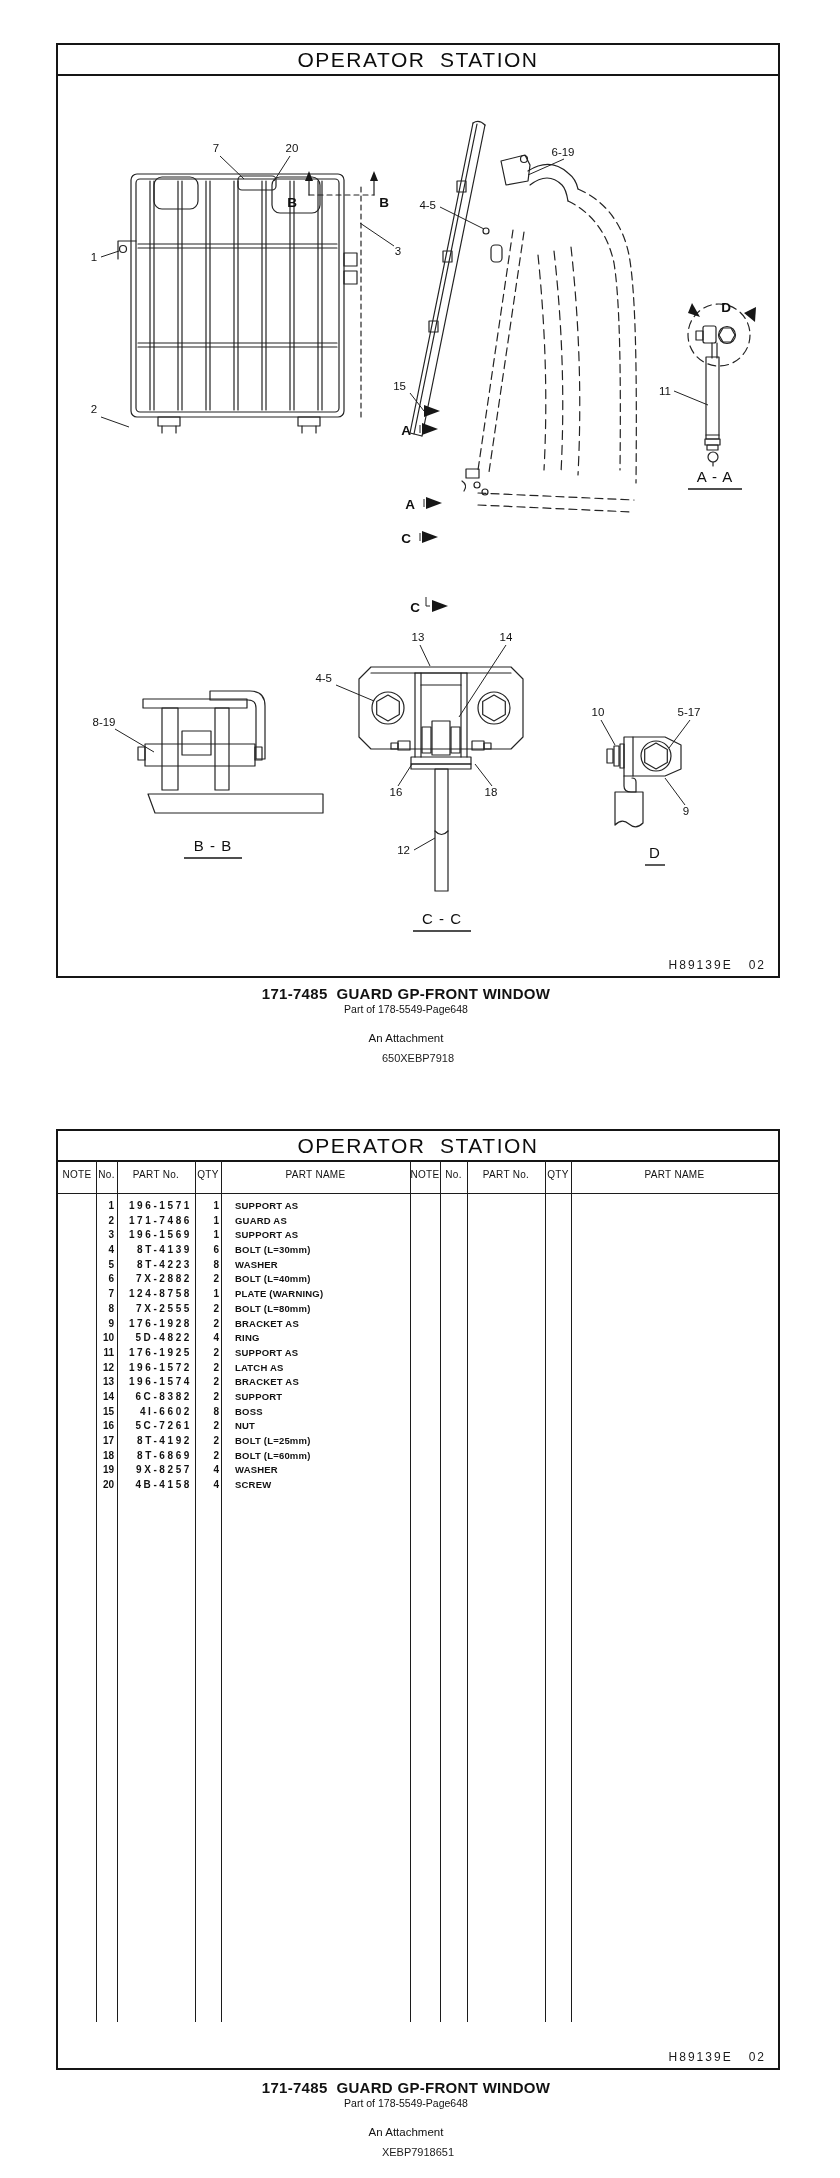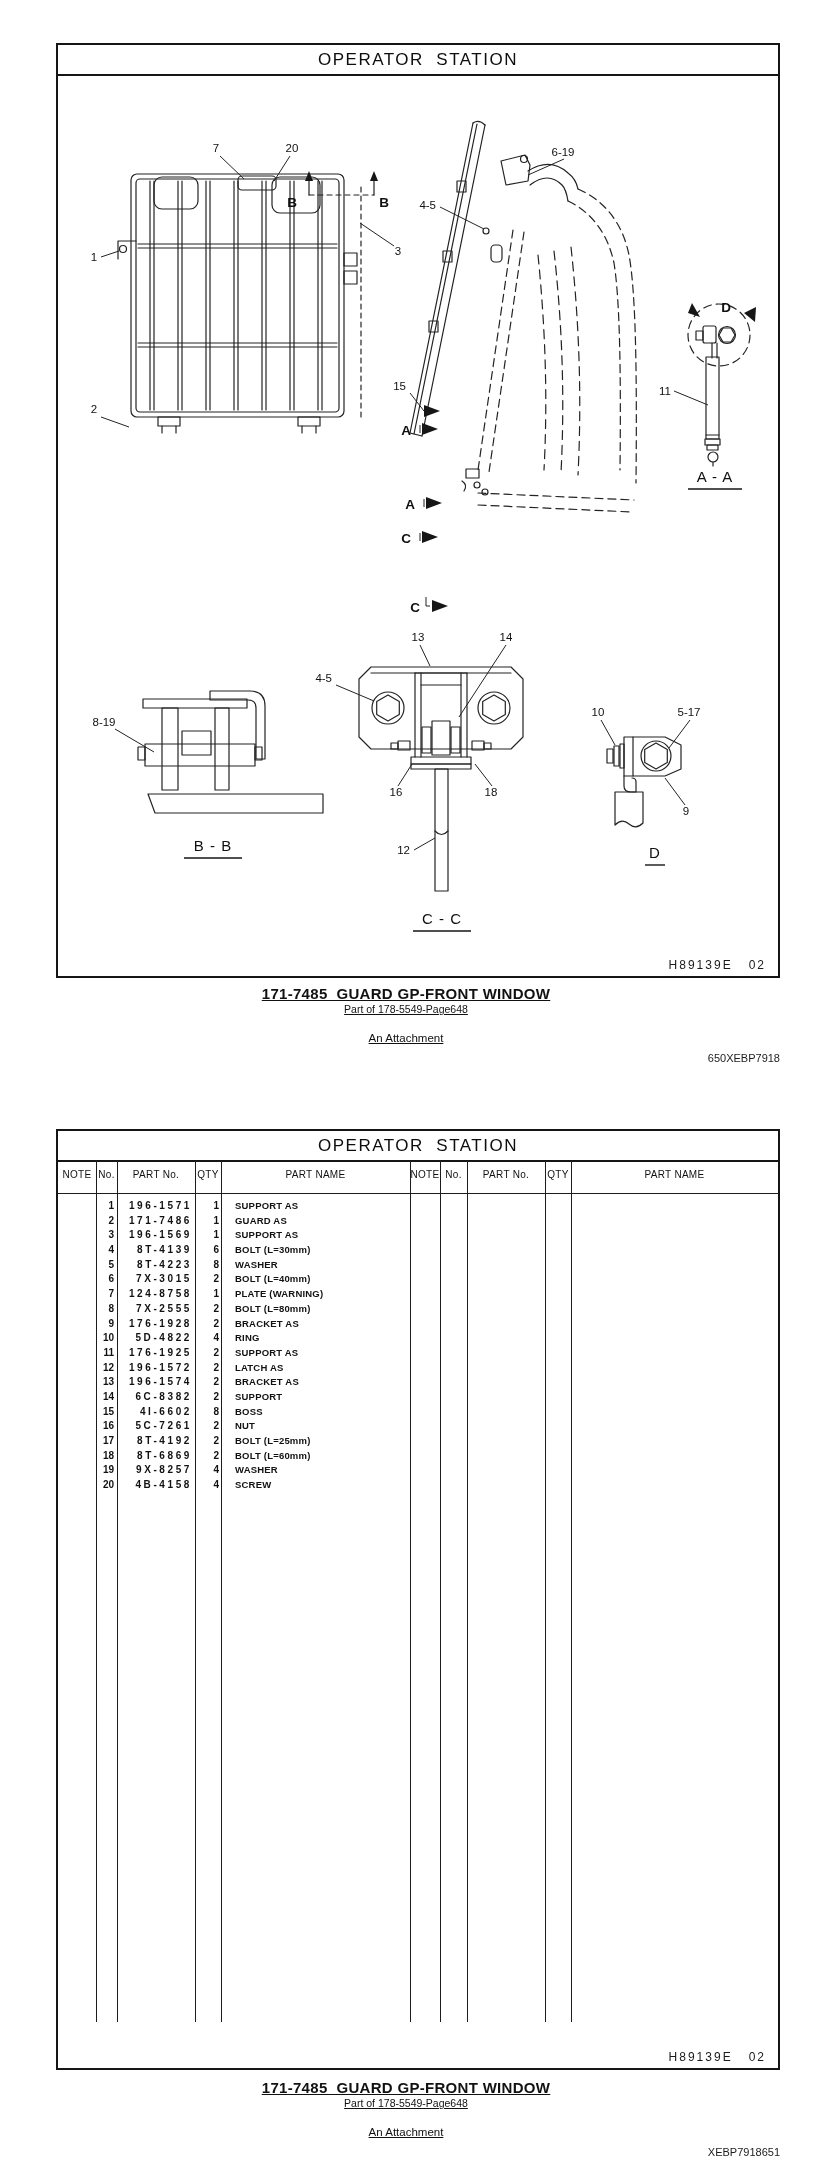--- a/index.html
+++ b/index.html
@@ -11,21 +11,21 @@
     position:absolute;left:56px;width:724px;border:2px solid #151515;
     background:#fff;box-sizing:border-box;
   }
   #panel1{top:43px;height:935px;}
   #panel2{top:1129px;height:941px;}
   .titlebar{
     height:29px;border-bottom:2px solid #151515;display:flex;
     align-items:center;justify-content:center;
   }
   .page-title{
-    font-size:17px;letter-spacing:1.5px;white-space:pre;color:#0d0d0d;
+    font-size:21px;letter-spacing:1.5px;white-space:pre;color:#0d0d0d;
   }
   .drawing-ref{
     position:absolute;right:12px;bottom:4px;font-size:12px;
     letter-spacing:2px;white-space:pre;color:#1a1a1a;
   }
   
   #diagram{position:absolute;left:0;top:0;width:720px;height:931px;}
   #diagram .ln line,#diagram .ln path,#diagram .ln rect,#diagram .ln circle,#diagram .ln polygon{
     stroke:#232323;fill:none;stroke-width:1.2;stroke-linecap:round;stroke-linejoin:round;
   }
@@ -36,26 +36,26 @@
   #diagram .fillb{fill:#161616;stroke:none;}
   #diagram .white{fill:#fff;}
   #diagram .hatchfill{fill:url(#hat);}
   #diagram .sprfill{fill:url(#spr);}
   #diagram text{fill:#101010;}
   #diagram text.callout{font-size:11.5px;font-family:"Liberation Sans",sans-serif;}
   #diagram text.marker{font-size:13.5px;font-weight:600;font-family:"Liberation Sans",sans-serif;}
   #diagram text.slabel{font-size:15px;letter-spacing:1px;font-family:"Liberation Sans",sans-serif;}
   #diagram line.sline{stroke:#151515;stroke-width:1.4;}
   
-  .caption{position:absolute;left:0;width:812px;text-align:center;line-height:1;text-decoration:underline;}
+  .caption{position:absolute;left:0;width:812px;text-align:center;line-height:1;}
   .cap1{font-size:15px;font-weight:bold;letter-spacing:.3px;white-space:pre;}
   .cap2{font-size:10.5px;margin-top:3px;}
   .cap3{font-size:11.5px;margin-top:18px;}
   .footer{position:absolute;left:56px;width:724px;display:flex;
-    justify-content:flex-end;font-size:11px;color:#1c1c1c;}
+    justify-content:center;font-size:11px;color:#1c1c1c;}
   
   .tablewrap{position:absolute;left:0;top:29px;width:720px;height:895px;}
   .grid{position:absolute;left:0;top:0;width:720px;height:862px;}
   .vline{position:absolute;top:0;height:862px;width:1.4px;background:#1c1c1c;}
   .hdrrow{position:absolute;left:0;top:0;width:720px;height:34px;
     border-bottom:1.6px solid #1c1c1c;box-sizing:border-box;}
   .hcell{position:absolute;top:0;height:29px;display:flex;align-items:center;
     justify-content:center;font-size:10px;letter-spacing:.3px;box-sizing:border-box;}
   .rows{position:absolute;left:0;top:39px;width:720px;}
   .prow{position:relative;height:14.7px;line-height:14.7px;font-size:10px;}
@@ -367,21 +367,21 @@
           <span class="c-name">BOLT (L=30mm)</span>
         </div>
         <div class="prow">
           <span class="c-no">5</span>
           <span class="c-part">8T-4223</span>
           <span class="c-qty">8</span>
           <span class="c-name">WASHER</span>
         </div>
         <div class="prow">
           <span class="c-no">6</span>
-          <span class="c-part">7X-3015</span>
+          <span class="c-part">7X-2882</span>
           <span class="c-qty">2</span>
           <span class="c-name">BOLT (L=40mm)</span>
         </div>
         <div class="prow">
           <span class="c-no">7</span>
           <span class="c-part">124-8758</span>
           <span class="c-qty">1</span>
           <span class="c-name">PLATE (WARNING)</span>
         </div>
         <div class="prow">

